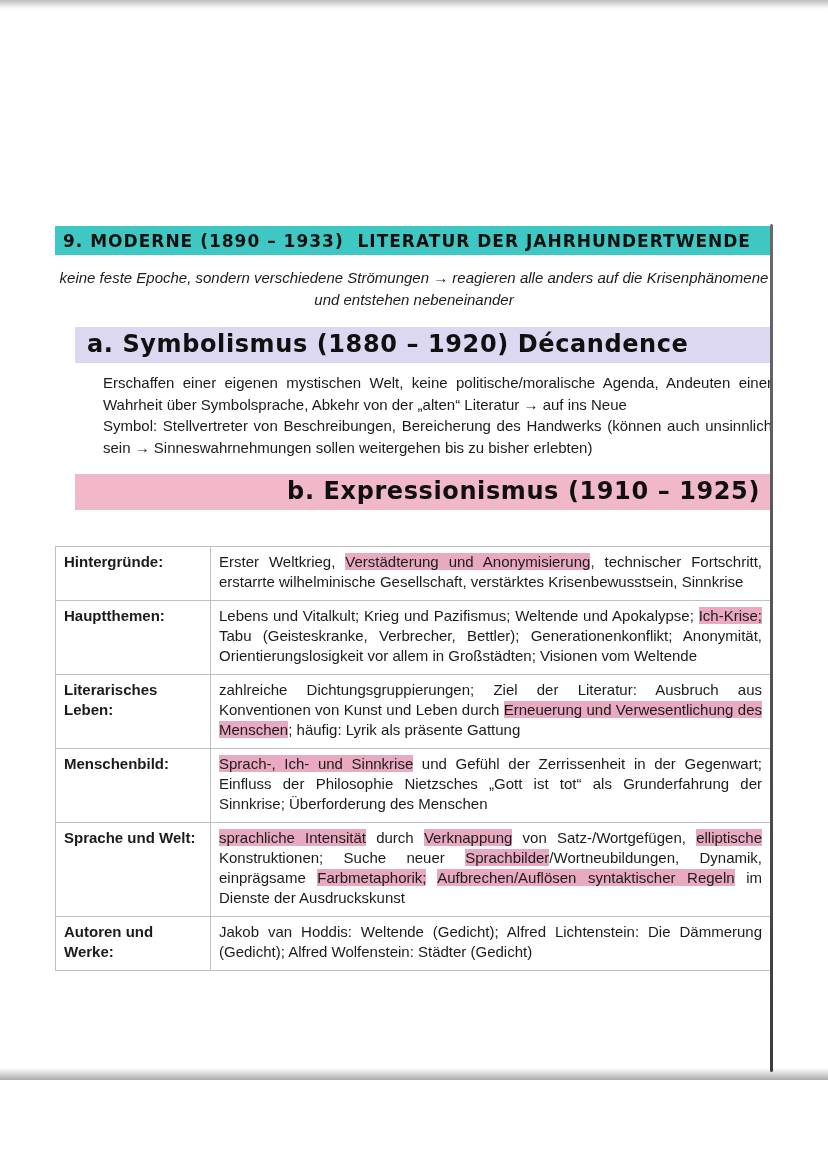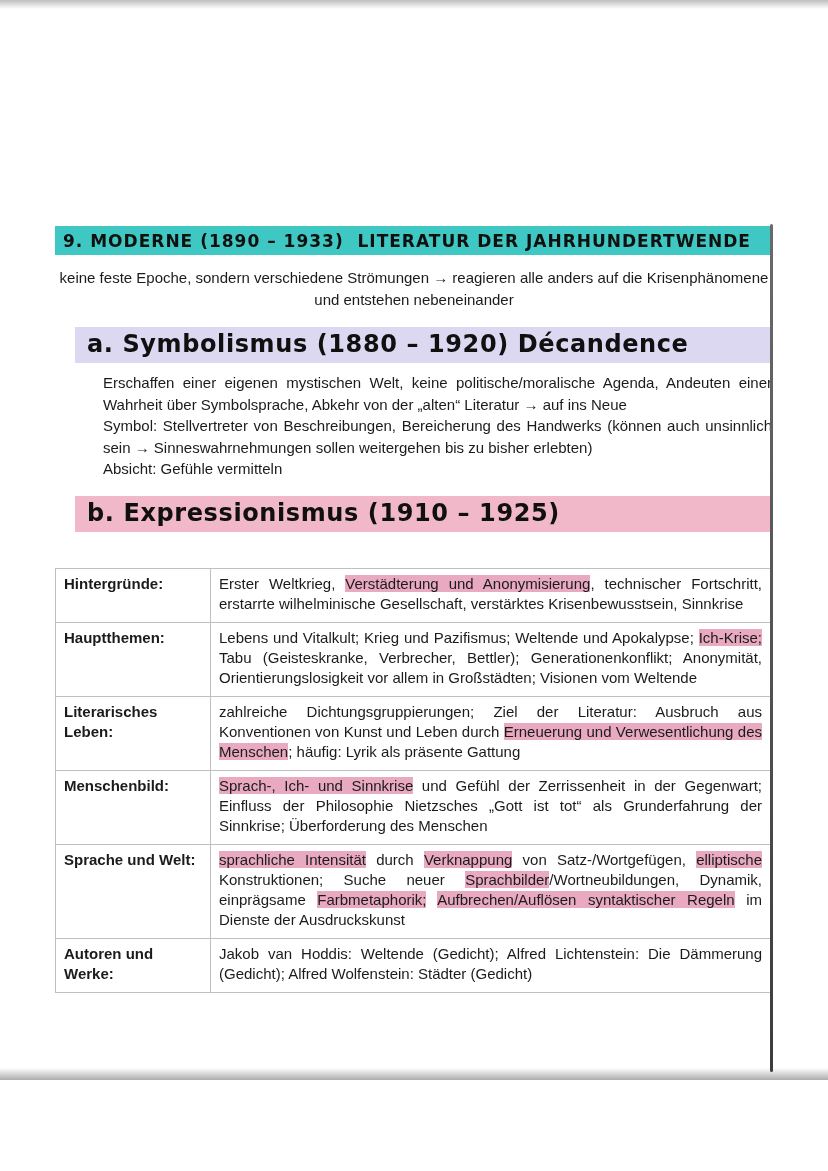--- a/index.html
+++ b/index.html
@@ -28,33 +28,34 @@
     padding: 5px 8px 4px 8px;
     white-space: pre-wrap;
     color: #101010;
   }
 
   .intro {
     margin: 12px 58px 0 58px;
     text-align: center;
     font-size: 15px;
     line-height: 22px;
+    font-style: italic;
   }
 
   .section-heading {
     margin: 16px 56px 0 75px;
     font-family: "DejaVu Sans", sans-serif;
     font-size: 24px;
     font-weight: bold;
     letter-spacing: 0.6px;
     padding: 3px 12px 5px 12px;
     color: #101010;
   }
   .section-heading.lavender { background: var(--lavender); }
-  .section-heading.pink     { background: var(--pink-heading); }
+  .section-heading.pink     { background: var(--pink-heading); text-align: right; }
 
   .section-body {
     margin: 9px 56px 0 103px;
     font-size: 15px;
     line-height: 21.5px;
     text-align: justify;
   }
   .section-body p { margin: 0; }
 
   .exp-table {
@@ -99,21 +100,20 @@
   <div class="content">
     <h1 class="main-heading">9. MODERNE (1890 – 1933)  LITERATUR DER JAHRHUNDERTWENDE</h1>
 
     <p class="intro">keine feste Epoche, sondern verschiedene Strömungen → reagieren alle anders auf die Krisenphänomene und entstehen nebeneinander</p>
 
     <h2 class="section-heading lavender">a. Symbolismus (1880 – 1920) Décandence</h2>
 
     <div class="section-body">
       <p>Erschaffen einer eigenen mystischen Welt, keine politische/moralische Agenda, Andeuten einer Wahrheit über Symbolsprache, Abkehr von der „alten“ Literatur → auf ins Neue</p>
       <p>Symbol: Stellvertreter von Beschreibungen, Bereicherung des Handwerks (können auch unsinnlich sein → Sinneswahrnehmungen sollen weitergehen bis zu bisher erlebten)</p>
-      <p>Absicht: Gefühle vermitteln</p>
     </div>
 
     <h2 class="section-heading pink">b. Expressionismus (1910 – 1925)</h2>
 
     <table class="exp-table">
       <tbody>
           <tr>
             <td class="row-label">Hintergründe:</td>
             <td class="row-content"><span>Erster Weltkrieg, </span><span class="hl">Verstädterung und Anonymisierung</span><span>, technischer Fortschritt, erstarrte wilhelminische Gesellschaft, verstärktes Krisenbewusstsein, Sinnkrise</span></td>
           </tr>

